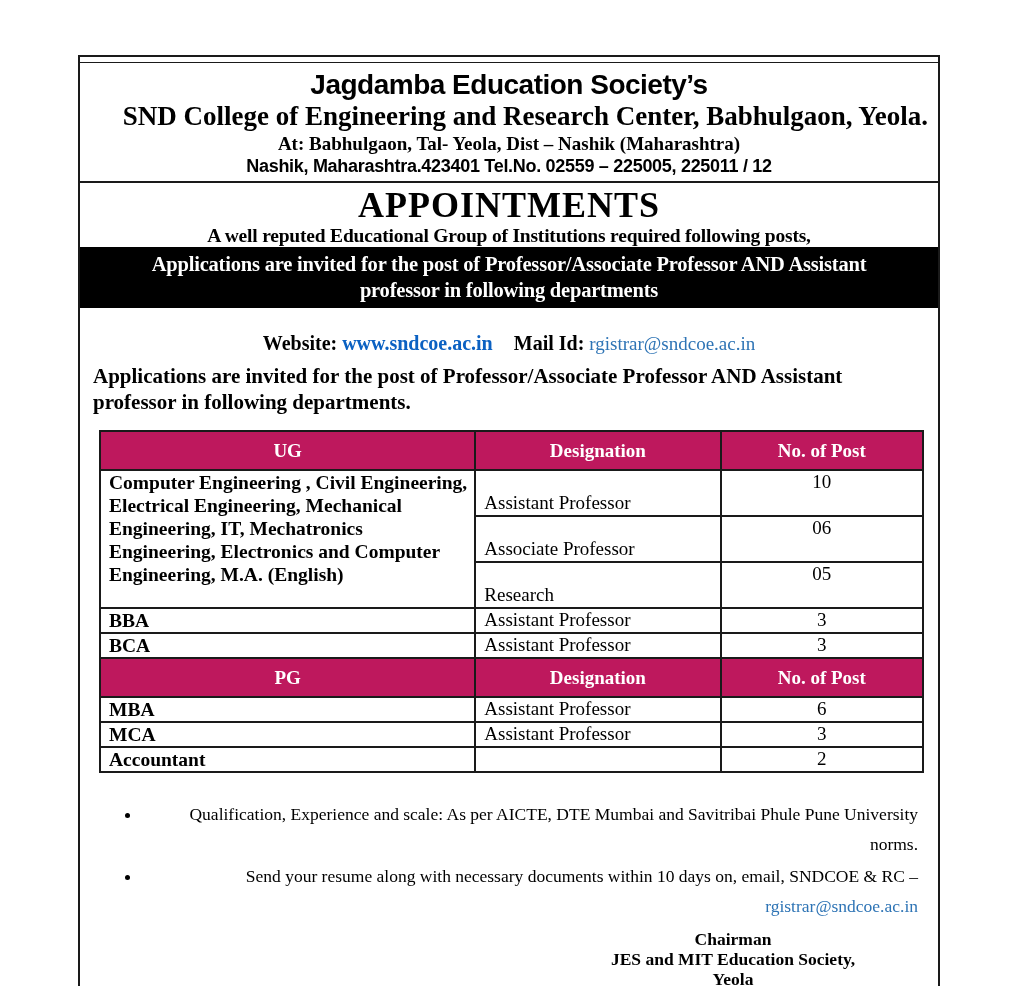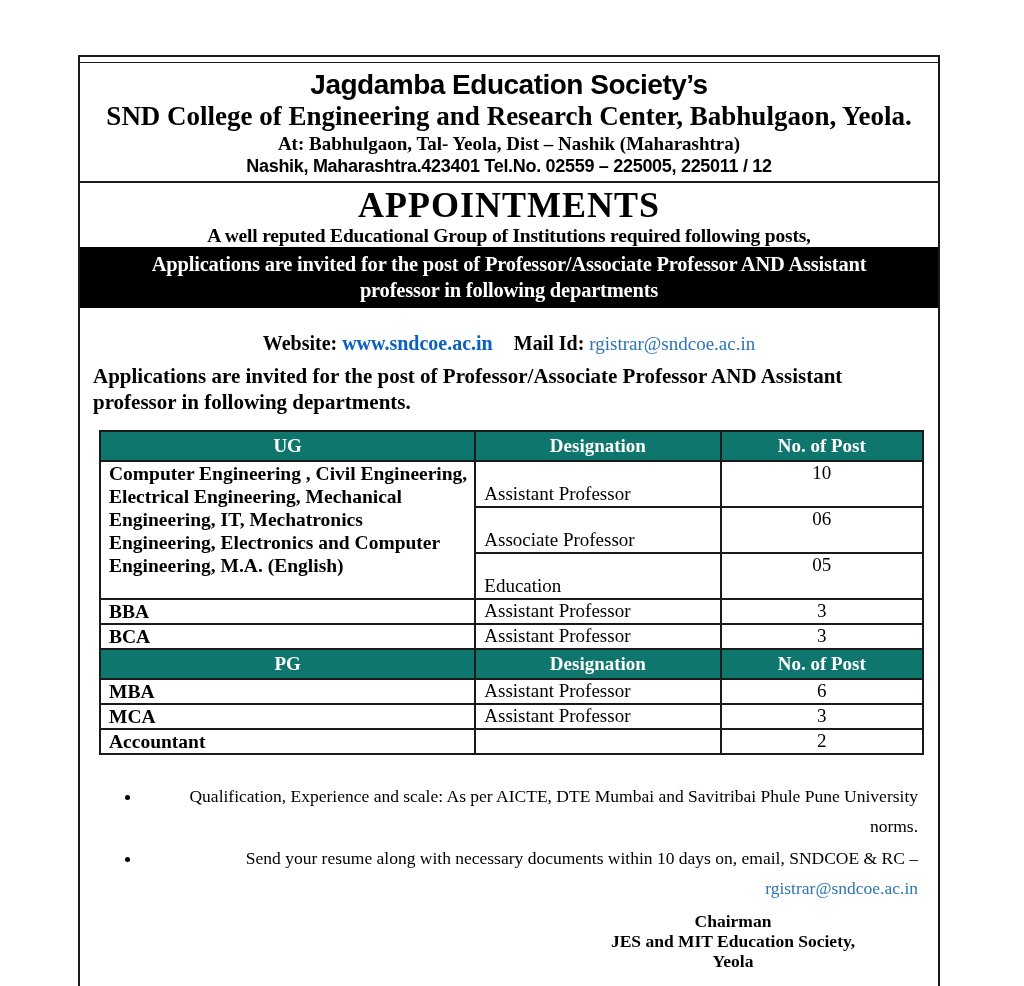--- a/index.html
+++ b/index.html
@@ -29,21 +29,21 @@
     padding: 7px 10px 4px 10px;
     border-bottom: 2px solid #1a1a1a;
   }
   .society-name {
     font-family: "Liberation Sans", sans-serif;
     font-weight: bold; font-size: 28px; line-height: 30px;
     letter-spacing: -0.5px;
   }
   .college-name {
     font-family: "Liberation Serif", serif;
-    font-weight: bold; font-size: 27px; line-height: 32px;
+    font-weight: bold; font-size: 27px; line-height: 32px; text-align: right;
   }
   .addr-line1 {
     font-family: "Liberation Serif", serif;
     font-weight: bold; font-size: 19px; line-height: 23px;
   }
   .addr-line2 {
     font-family: "Liberation Sans", sans-serif;
     font-weight: bold; font-size: 18px; line-height: 22px;
     letter-spacing: -0.3px;
   }
@@ -89,22 +89,22 @@
     table-layout: fixed;
   }
   .vacancy-table col.c1 { width: 45.6%; }
   .vacancy-table col.c2 { width: 29.8%; }
   .vacancy-table col.c3 { width: 24.6%; }
   .vacancy-table th, .vacancy-table td {
     border: 2px solid #1a1a1a;
     font-size: 19px;
   }
   .vacancy-table th {
-    background: #0f766e; color: #ffffff;
-    font-weight: bold; height: 30px;
+    background: #be185d; color: #ffffff;
+    font-weight: bold; height: 39px;
     text-align: center;
   }
   td.cell-dept {
     font-weight: bold;
     padding: 0 6px 0 8px;
     vertical-align: top;
     line-height: 23px;
     font-size: 19.5px;
   }
   td.cell-desig {
@@ -182,21 +182,21 @@
       <tr class="row-tall">
         <td class="cell-dept" rowspan="3">Computer Engineering , Civil Engineering, Electrical Engineering, Mechanical Engineering, IT, Mechatronics Engineering, Electronics and Computer Engineering, M.A. (English)</td>
         <td class="cell-desig">Assistant Professor</td>
         <td class="cell-num">10</td>
       </tr>
       <tr class="row-tall">
         <td class="cell-desig">Associate Professor</td>
         <td class="cell-num">06</td>
       </tr>
       <tr class="row-tall">
-        <td class="cell-desig">Education</td>
+        <td class="cell-desig">Research</td>
         <td class="cell-num">05</td>
       </tr>
       <tr class="row-std">
         <td class="cell-dept">BBA</td>
         <td class="cell-desig">Assistant Professor</td>
         <td class="cell-num">3</td>
       </tr>
       <tr class="row-std">
         <td class="cell-dept">BCA</td>
         <td class="cell-desig">Assistant Professor</td>

